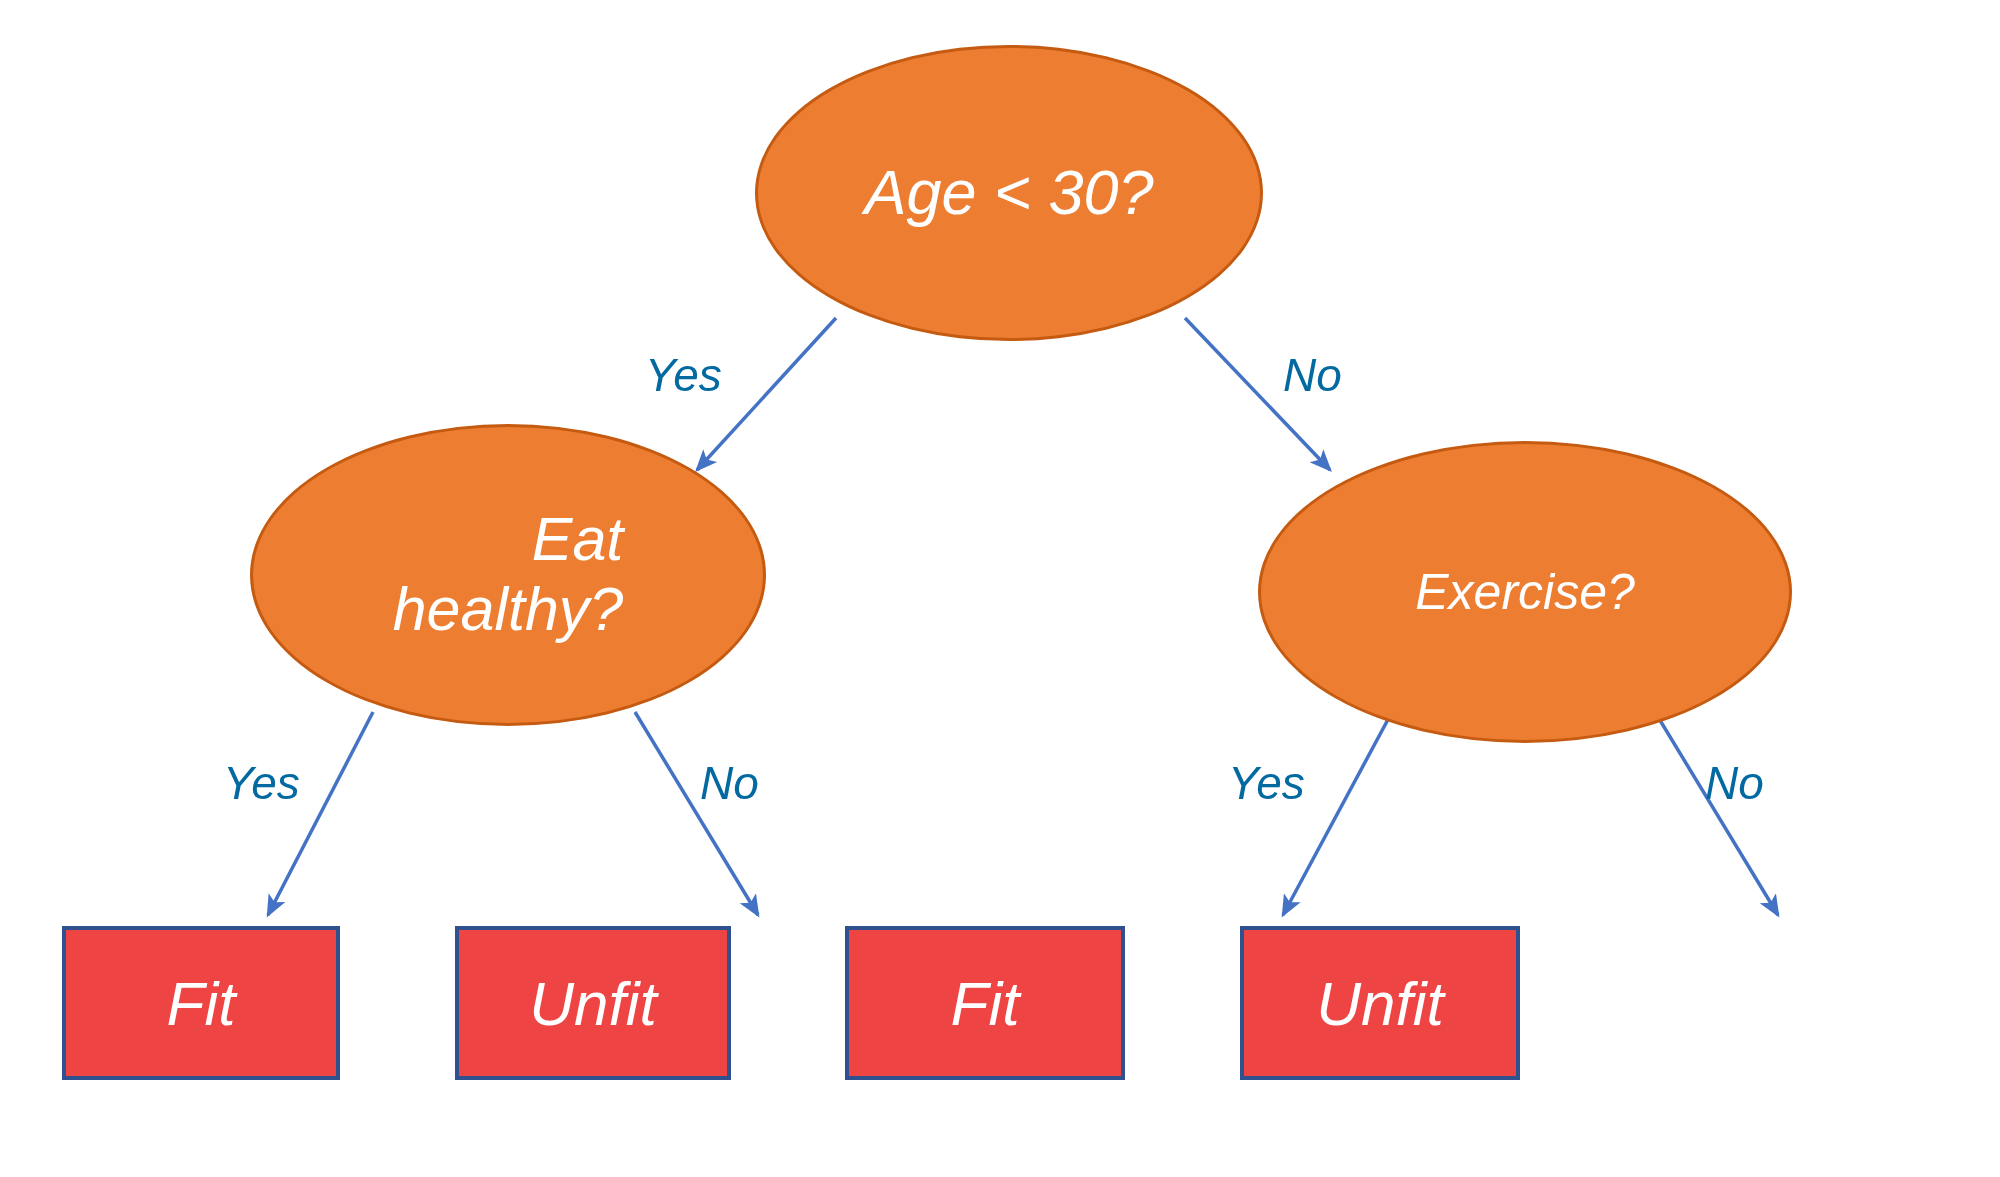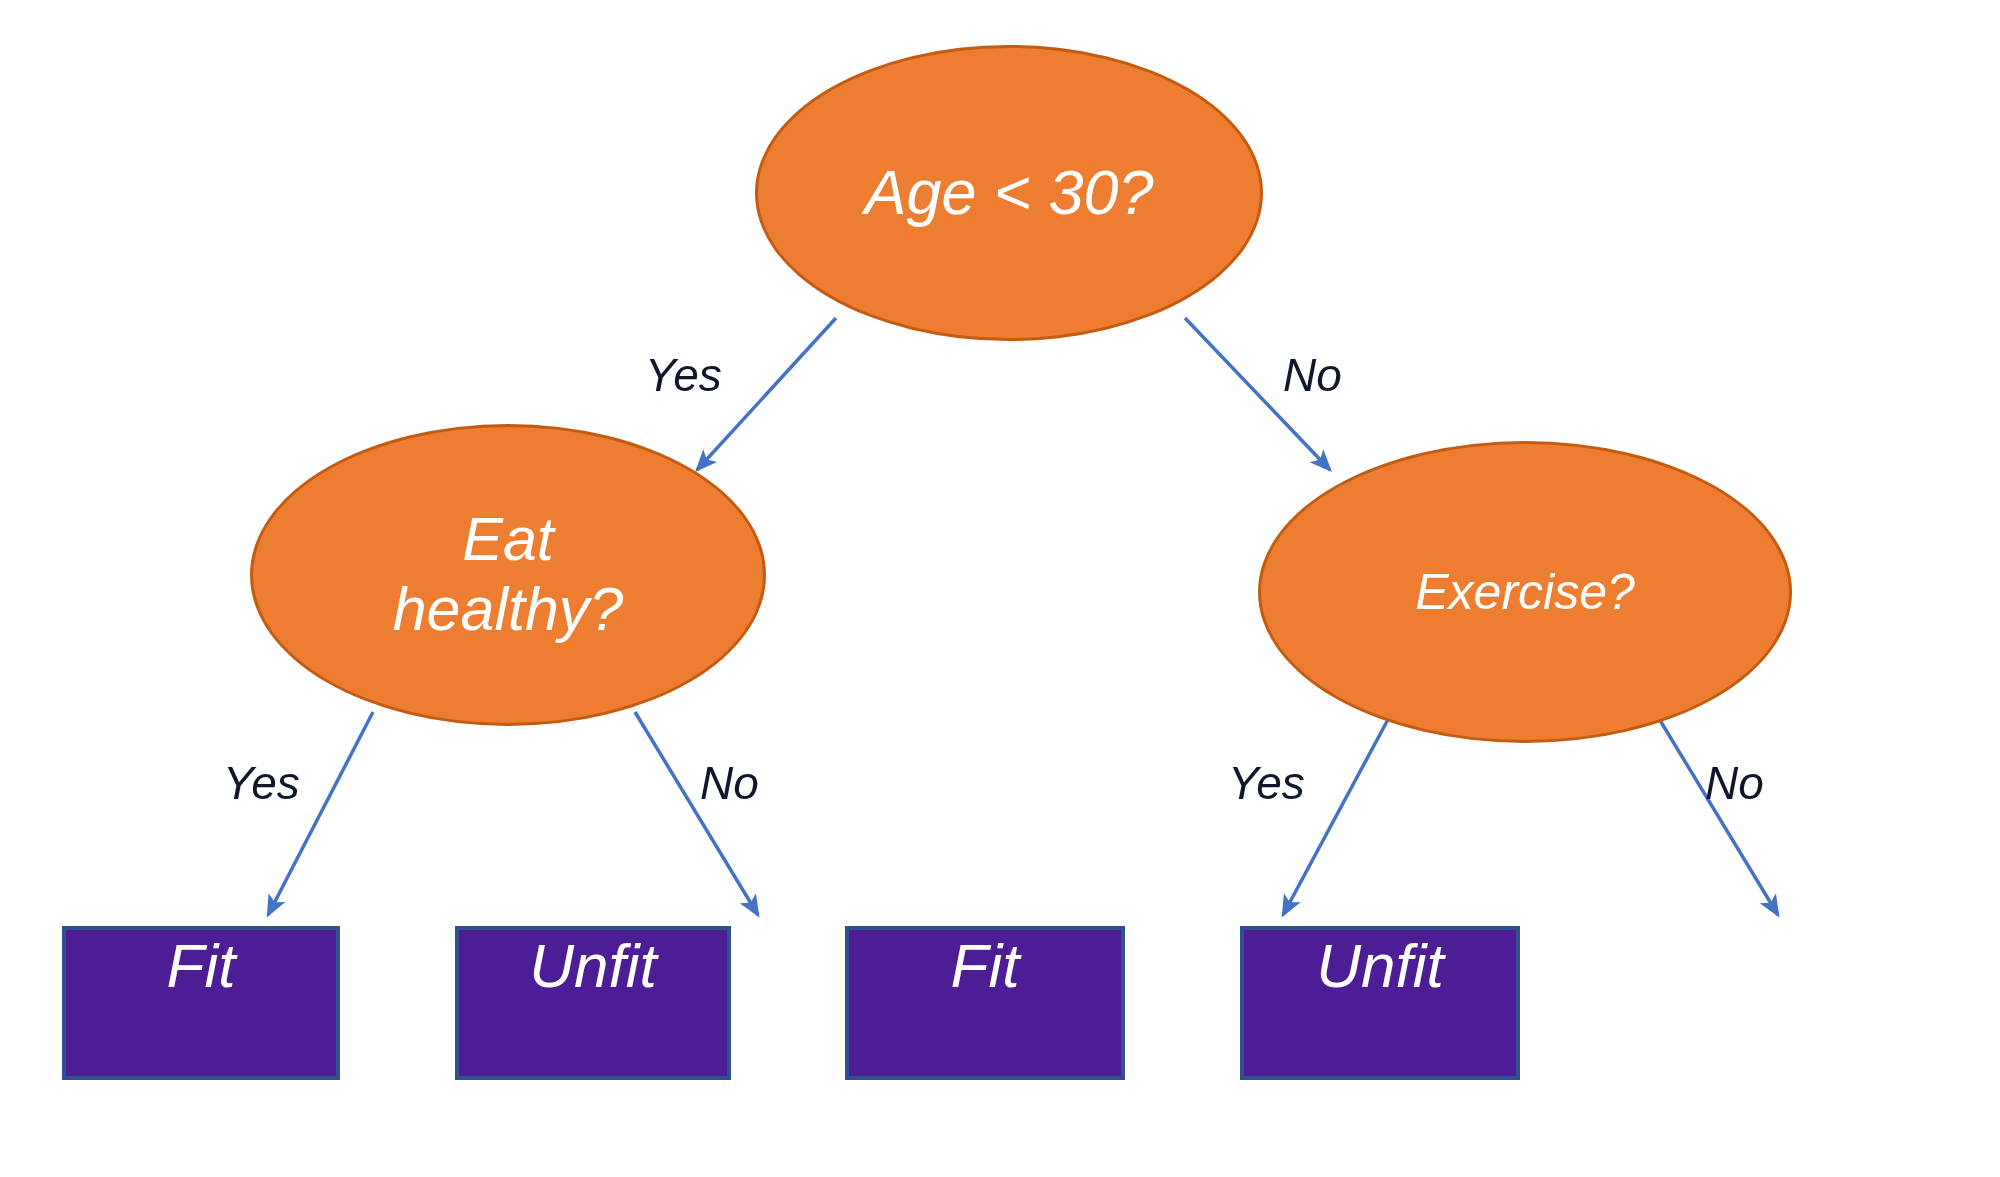--- a/index.html
+++ b/index.html
@@ -55,50 +55,52 @@
     width: 508px;
     height: 296px;
     font-size: 63px;
   }
   #node-eat-healthy {
     left: 250px;
     top: 424px;
     width: 516px;
     height: 302px;
     font-size: 61px;
+    text-align: right;
   }
   #node-exercise {
     left: 1258px;
     top: 441px;
     width: 534px;
     height: 302px;
     font-size: 50px;
   }
 
   
   .leaf-box {
     position: absolute;
     box-sizing: border-box;
-    background: #4c1d95;
+    background: #ef4444;
     border: 4px solid #2F528F;
     display: flex;
+    align-items: center;
     justify-content: center;
     color: #ffffff;
     font-size: 62px;
     z-index: 3;
   }
   #leaf-fit-1   { left: 62px;   top: 926px; width: 278px; height: 154px; }
   #leaf-unfit-1 { left: 455px;  top: 926px; width: 276px; height: 154px; }
   #leaf-fit-2   { left: 845px;  top: 926px; width: 280px; height: 154px; }
   #leaf-unfit-2 { left: 1240px; top: 926px; width: 280px; height: 154px; }
 
   
   .edge-label {
     position: absolute;
-    color: #0f172a;
+    color: #0369a1;
     font-size: 46px;
     line-height: 1;
     white-space: nowrap;
     z-index: 4;
   }
   #label-root-yes { left: 645px;  top: 352px; }
   #label-root-no  { left: 1283px; top: 352px; }
   #label-eat-yes  { left: 223px;  top: 760px; }
   #label-eat-no   { left: 700px;  top: 760px; }
   #label-ex-yes   { left: 1228px; top: 760px; }

